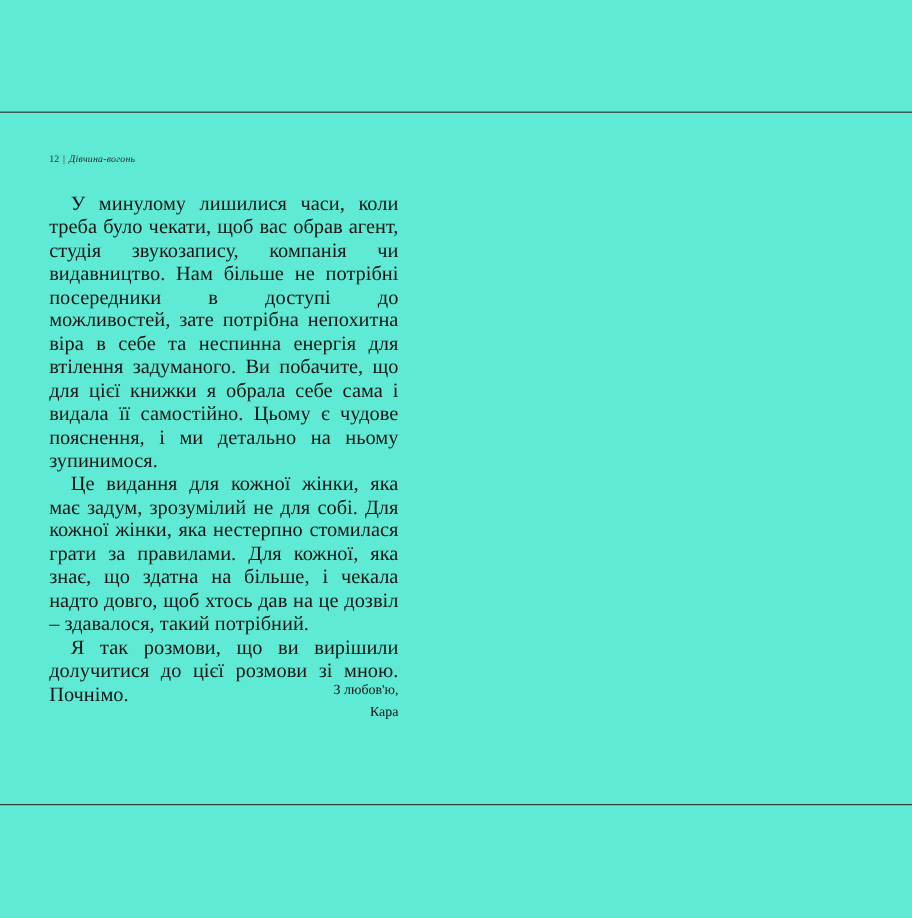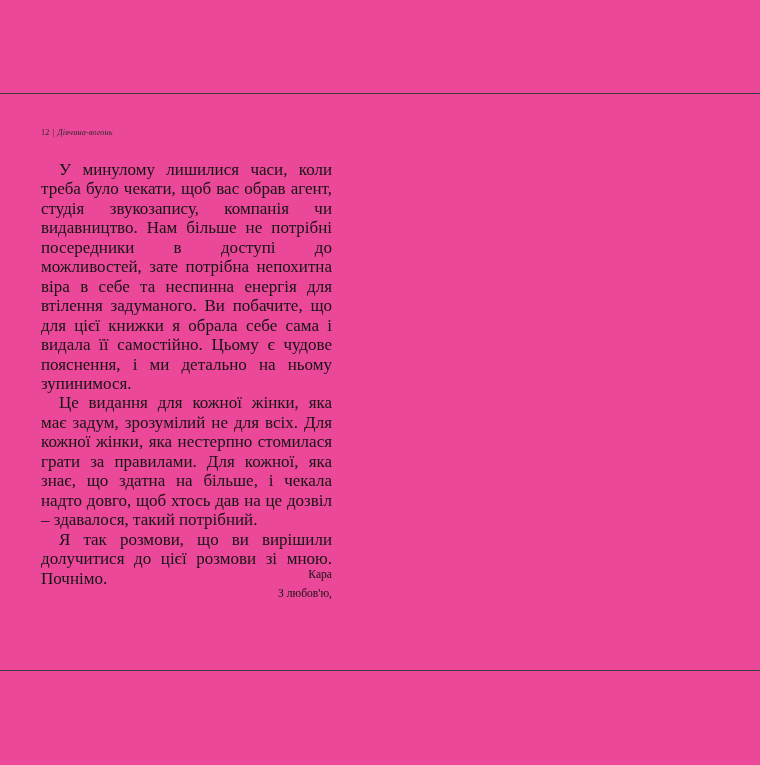--- a/index.html
+++ b/index.html
@@ -15,21 +15,21 @@
     color: #1a1a1a;
     position: relative;
   }
 
   .spread {
     position: absolute;
     left: 0;
     top: 0;
     width: 760px;
     height: 765px;
-    background: #ec4899;
+    background: #5eead4;
   }
 
   .rule {
     position: absolute;
     left: 0;
     width: 760px;
     height: 1px;
     background: #3c3c3c;
   }
   .rule-top { top: 93px; }
@@ -107,27 +107,27 @@
   <div class="rule rule-bottom"></div>
 
   <div class="page page-left">
 
     <div class="running-head">
       <span class="folio">12</span><span class="sep">|</span><span class="booktitle">Дівчина-вогонь</span>
     </div>
 
     <div class="textblock tb-left">
       <p>У минулому лишилися часи, коли треба було че­кати, щоб вас обрав агент, студія звукозапису, компанія чи видавництво. Нам більше не потрібні посередники в доступі до можливостей, зате по­трібна непохитна віра в себе та неспинна енергія для втілення задуманого. Ви побачите, що для цієї книжки я обрала себе сама і видала її самостійно. Цьому є чудове пояснення, і ми детально на ньому зупинимося.</p>
-      <p>Це видання для кожної жінки, яка має задум, зрозумілий не для всіх. Для кожної жінки, яка не­стерпно стомилася грати за правилами. Для кож­ної, яка знає, що здатна на більше, і чекала надто довго, щоб хтось дав на це дозвіл – здавалося, та­кий потрібний.</p>
+      <p>Це видання для кожної жінки, яка має задум, зрозумілий не для собі. Для кожної жінки, яка не­стерпно стомилася грати за правилами. Для кож­ної, яка знає, що здатна на більше, і чекала надто довго, щоб хтось дав на це дозвіл – здавалося, та­кий потрібний.</p>
       <p>Я так розмови, що ви вирішили долучитися до цієї розмови зі мною. Почнімо.</p>
     </div>
 
     <div class="signature">
+      <div>З любов'ю,</div>
       <div>Кара</div>
-      <div>З любов'ю,</div>
     </div>
 
   </div>
 
   <div class="page page-right">
 
     
 
     
 

